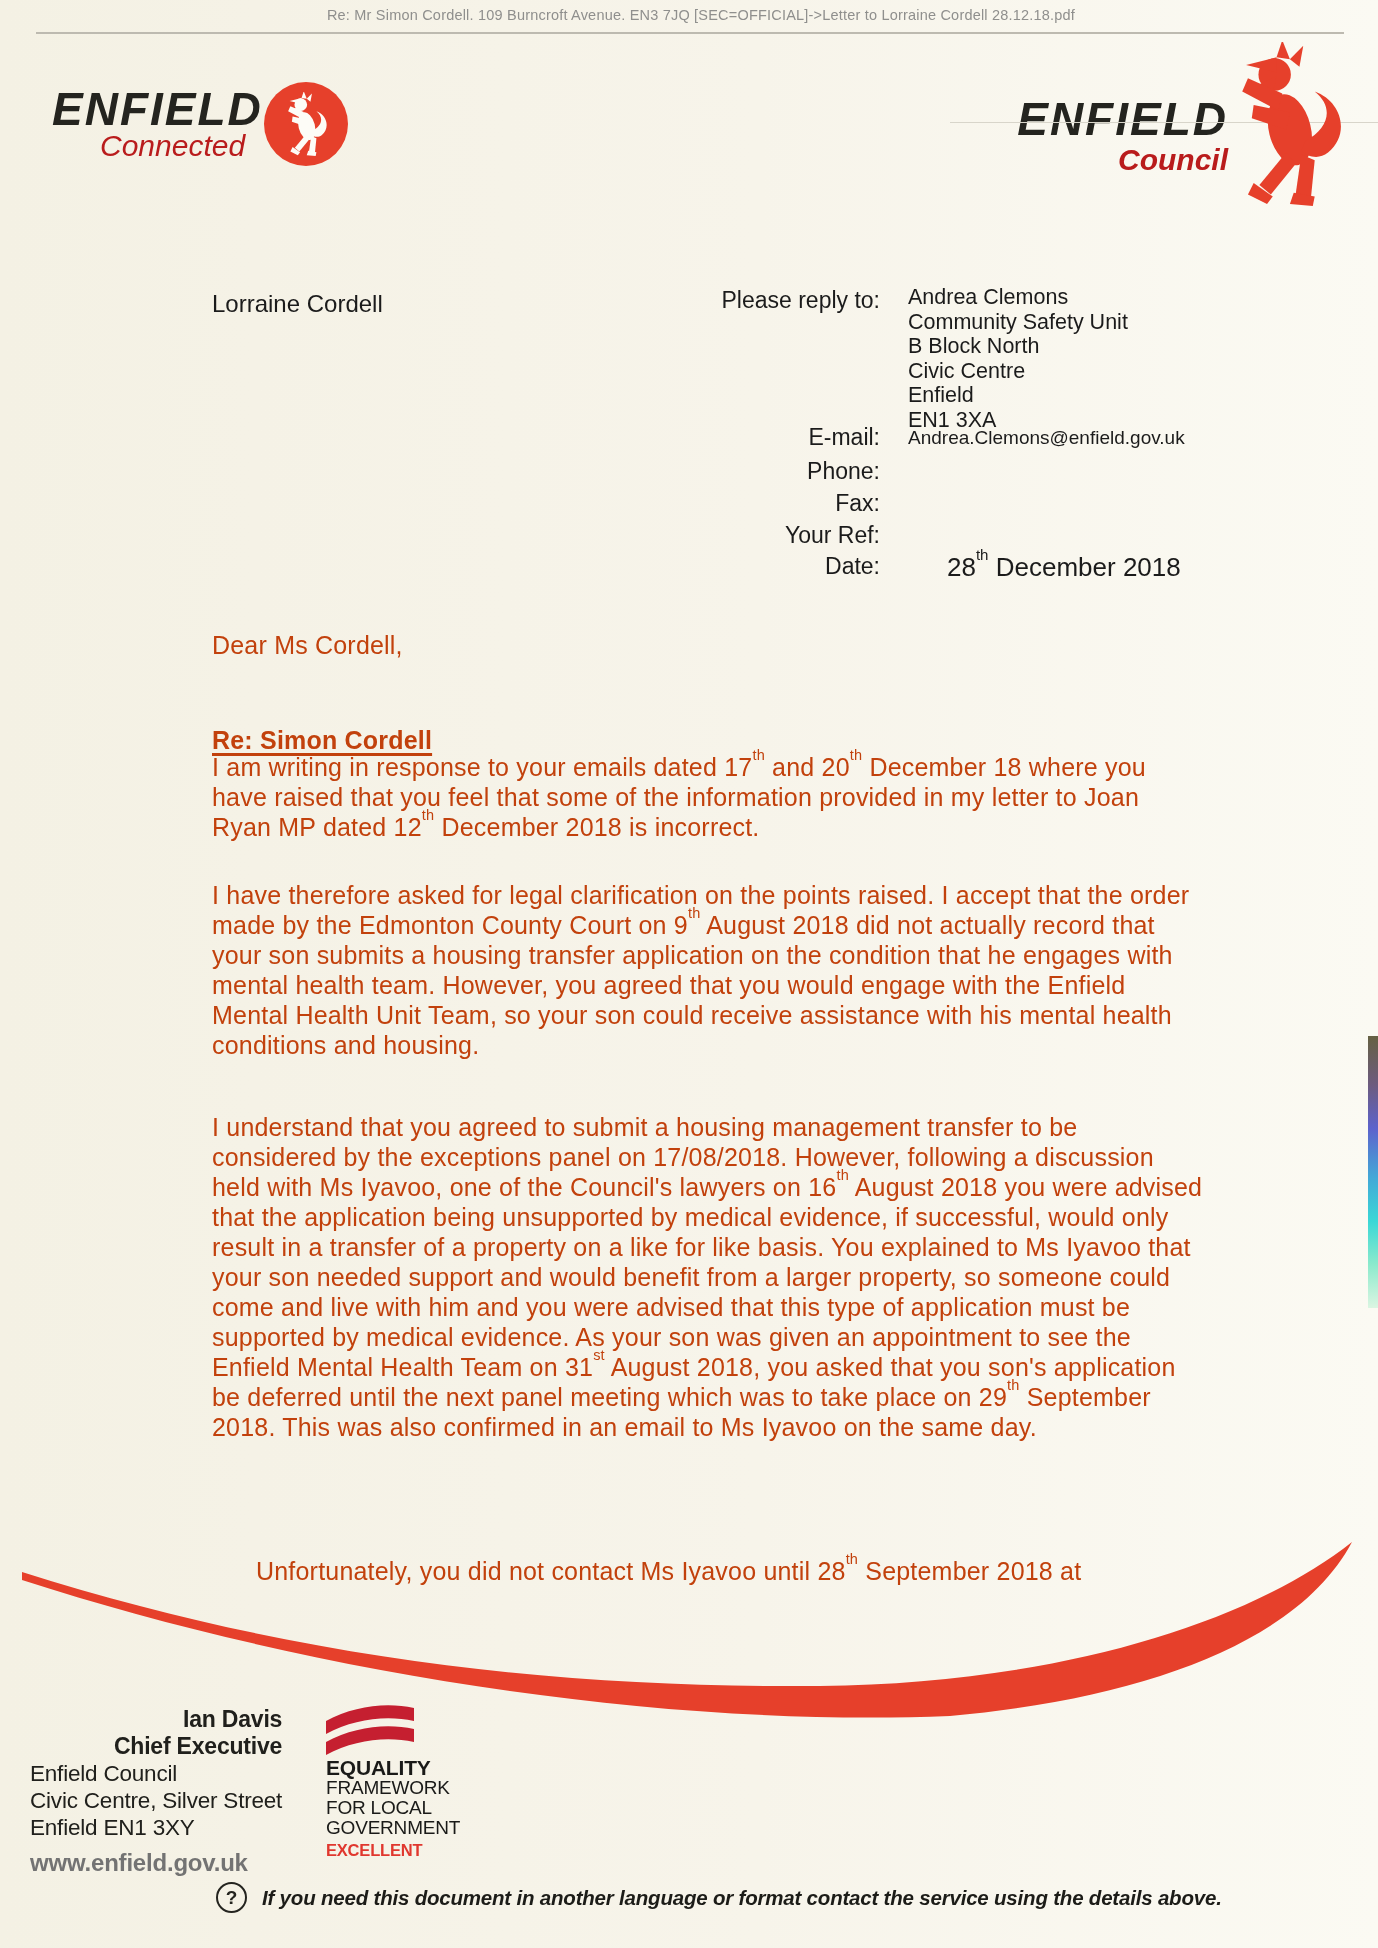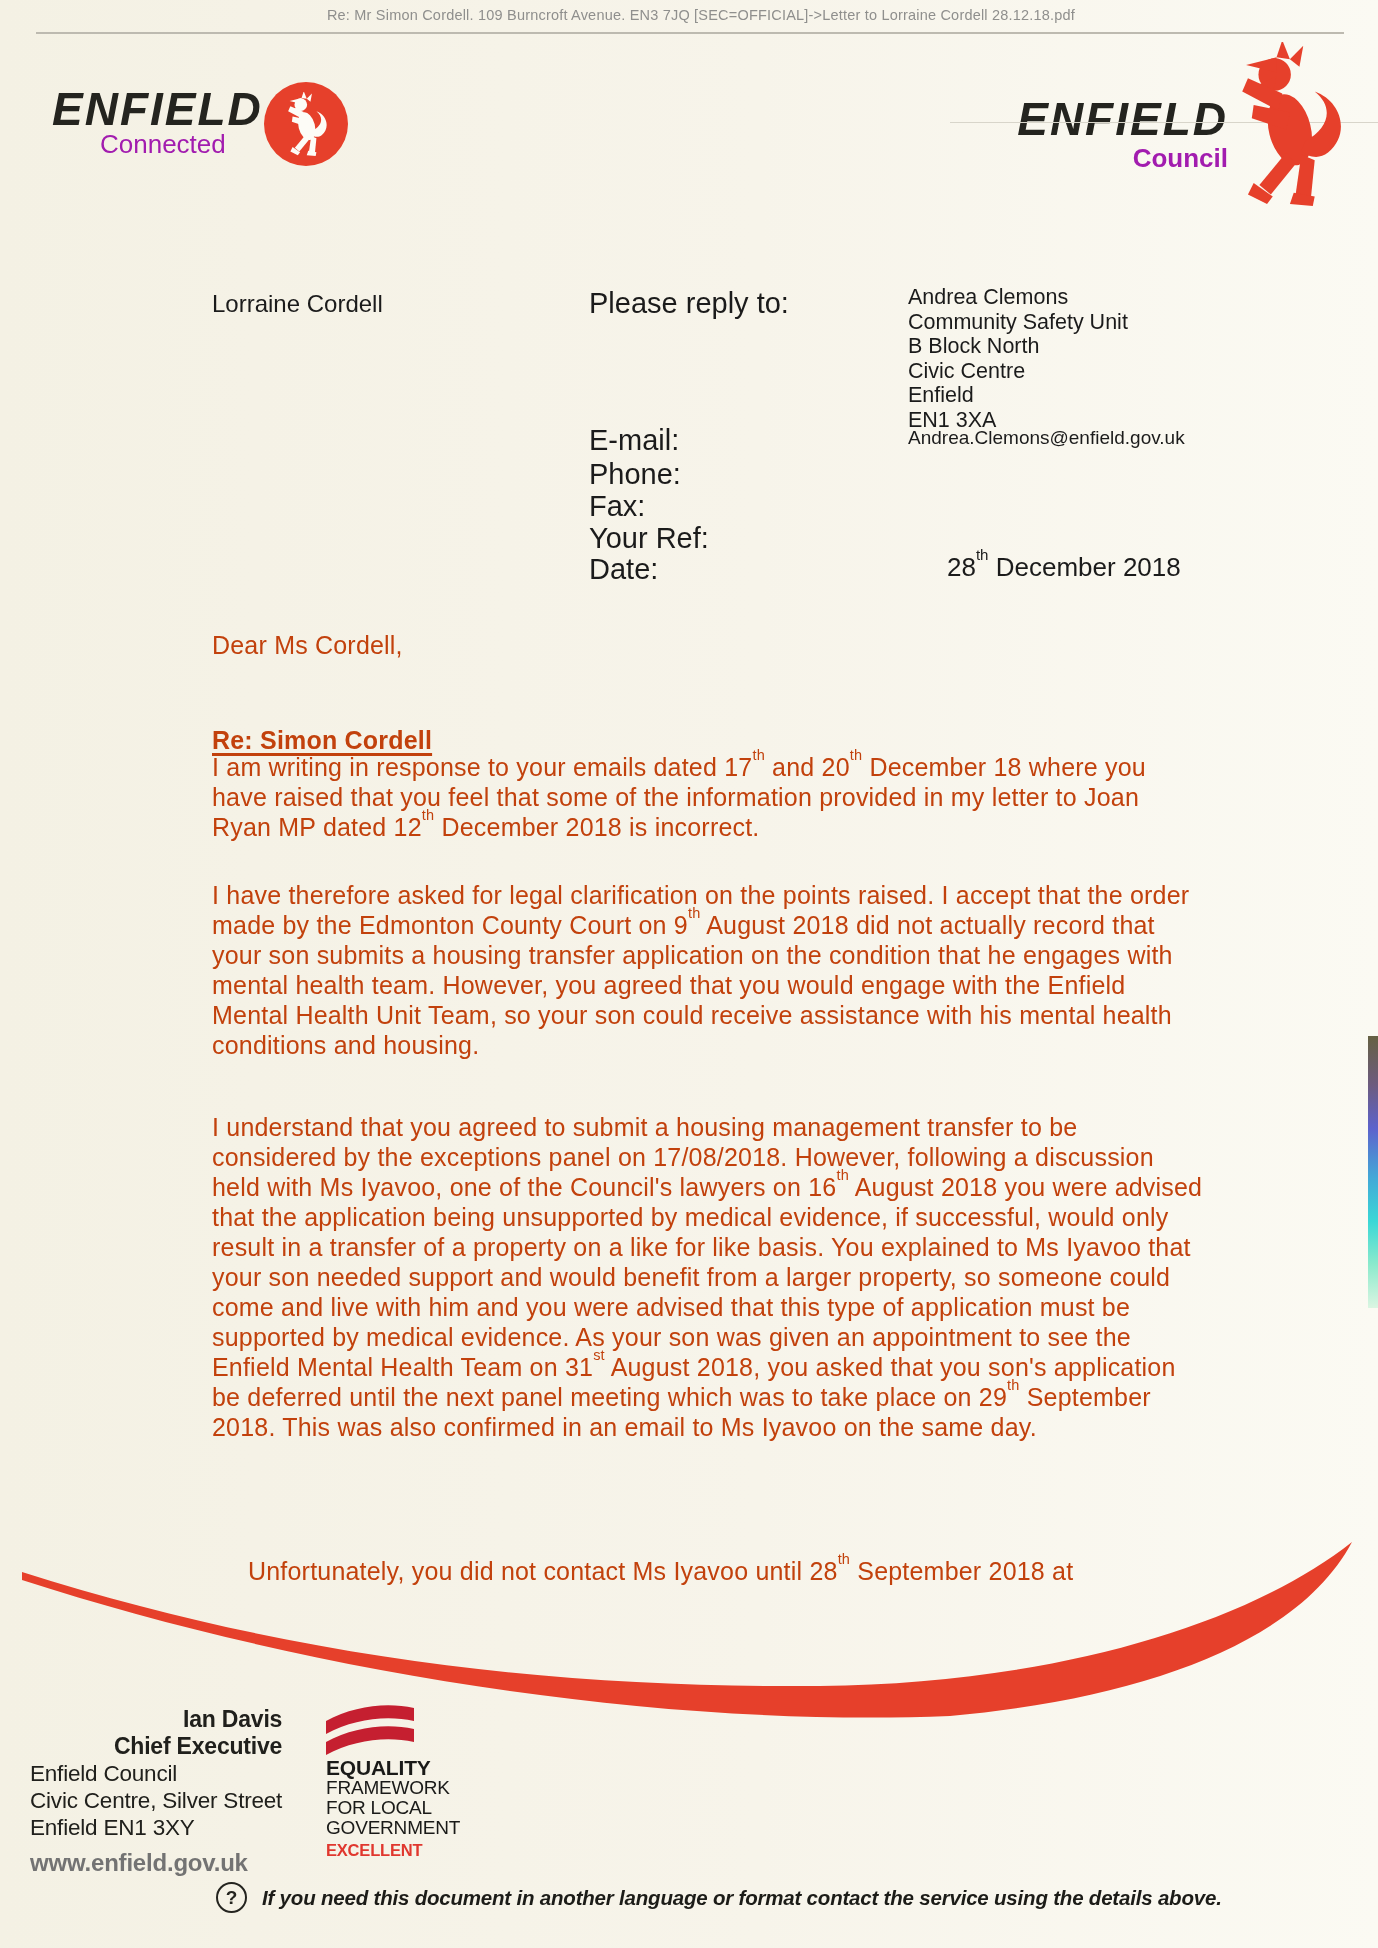--- a/index.html
+++ b/index.html
@@ -13,34 +13,34 @@
   }
   .abs { position:absolute; }
 
   
   .filename { top:7px; left:0; width:100%; padding-left:24px; text-align:center;
     font-size:14.5px; color:#8f8f8d; letter-spacing:.2px; }
   .toprule { top:32px; left:36px; width:1308px; border-top:2px solid #bdbab0; }
 
   
   .logo-title { font-weight:700; font-style:italic; font-size:46px; letter-spacing:2px; color:#24241f; }
-  .logo-sub   { font-size:26px; color:#a21caf; }
+  .logo-sub   { font-style:italic; font-size:30px; color:#b91c1c; }
   .ll-title { left:52px; top:82px; }
   .ll-sub   { left:100px; top:129px; font-weight:500; }
   .crest-circle { left:264px; top:82px; width:84px; height:84px; border-radius:50%;
     background:#e6402b; display:flex; align-items:center; justify-content:center; }
   .crest-circle svg { width:46px; height:64px; color:#fdfcf7; }
   .rl-block { top:92px; right:150px; text-align:right; }
   .rl-sub { font-weight:600; margin-top:-3px; }
   .right-lion { left:1228px; top:42px; width:120px; height:164px; color:#e6402b; z-index:2; }
   .faint-line { top:122px; left:950px; width:428px; border-top:1px solid #d8d5ca; z-index:1; }
 
   
   .recipient { left:212px; top:290px; font-size:24px; }
-  .rlabel { right:469px; width:320px; text-align:left; font-size:29px; }
+  .rlabel { right:498px; width:320px; text-align:right; font-size:23px; }
   .addr-lines { left:908px; top:285px; font-size:21.5px; line-height:24.5px; }
   .email-value { left:908px; top:427px; font-size:19px; }
   .date-value  { left:947px; top:552px; font-size:26px; }
 
   
   .body-text { left:212px; width:992px; font-size:25px; line-height:30px; letter-spacing:.2px; color:#c2410c; }
   .subject { font-weight:700; text-decoration:underline; text-decoration-thickness:2.5px; text-underline-offset:4px;margin-top:33px; }
   sup { font-size:.58em; line-height:0; position:relative; top:-.45em; }
 
   
@@ -125,21 +125,21 @@
 <div class="abs rlabel" style="top:490px">Fax:</div>
 <div class="abs rlabel" style="top:522px">Your Ref:</div>
 <div class="abs rlabel" style="top:553px">Date:</div>
 <div class="abs date-value">28<sup>th</sup> December 2018</div>
 
 <div class="abs body-text" style="top:630px">Dear Ms Cordell,</div>
 <div class="abs body-text subject" style="top:692px">Re: Simon Cordell</div>
 <div class="abs body-text" style="top:752px">I am writing in response to your emails dated 17<sup>th</sup> and 20<sup>th</sup> December 18 where you have raised that you feel that some of the information provided in my letter to Joan Ryan MP dated 12<sup>th</sup> December 2018 is incorrect.</div>
 <div class="abs body-text" style="top:880px">I have therefore asked for legal clarification on the points raised. I accept that the order made by the Edmonton County Court on 9<sup>th</sup> August 2018 did not actually record that your son submits a housing transfer application on the condition that he engages with mental health team. However, you agreed that you would engage with the Enfield Mental Health Unit Team, so your son could receive assistance with his mental health conditions and housing.</div>
 <div class="abs body-text" style="top:1112px">I understand that you agreed to submit a housing management transfer to be considered by the exceptions panel on 17/08/2018. However, following a discussion held with Ms Iyavoo, one of the Council's lawyers on 16<sup>th</sup> August 2018 you were advised that the application being unsupported by medical evidence, if successful, would only result in a transfer of a property on a like for like basis. You explained to Ms Iyavoo that your son needed support and would benefit from a larger property, so someone could come and live with him and you were advised that this type of application must be supported by medical evidence. As your son was given an appointment to see the Enfield Mental Health Team on 31<sup>st</sup> August 2018, you asked that you son's application be deferred until the next panel meeting which was to take place on 29<sup>th</sup> September 2018. This was also confirmed in an email to Ms Iyavoo on the same day.</div>
-<div class="abs body-text" style="top:1556px; left:248px; width:1110px">Unfortunately, you did not contact Ms Iyavoo until 28<sup>th</sup> September 2018 at</div>
+<div class="abs body-text" style="top:1556px; left:256px; width:1110px">Unfortunately, you did not contact Ms Iyavoo until 28<sup>th</sup> September 2018 at</div>
 
 <svg class="abs swoosh" viewBox="0 0 1378 210">
   <path fill="#e6402b" d="M22 52
     C 300 140, 560 168, 820 166
     C 1040 164, 1240 110, 1352 22
     C 1300 120, 1150 178, 950 196
     C 650 208, 300 150, 22 60 Z"></path>
 </svg>
 
 <div class="abs sig">

